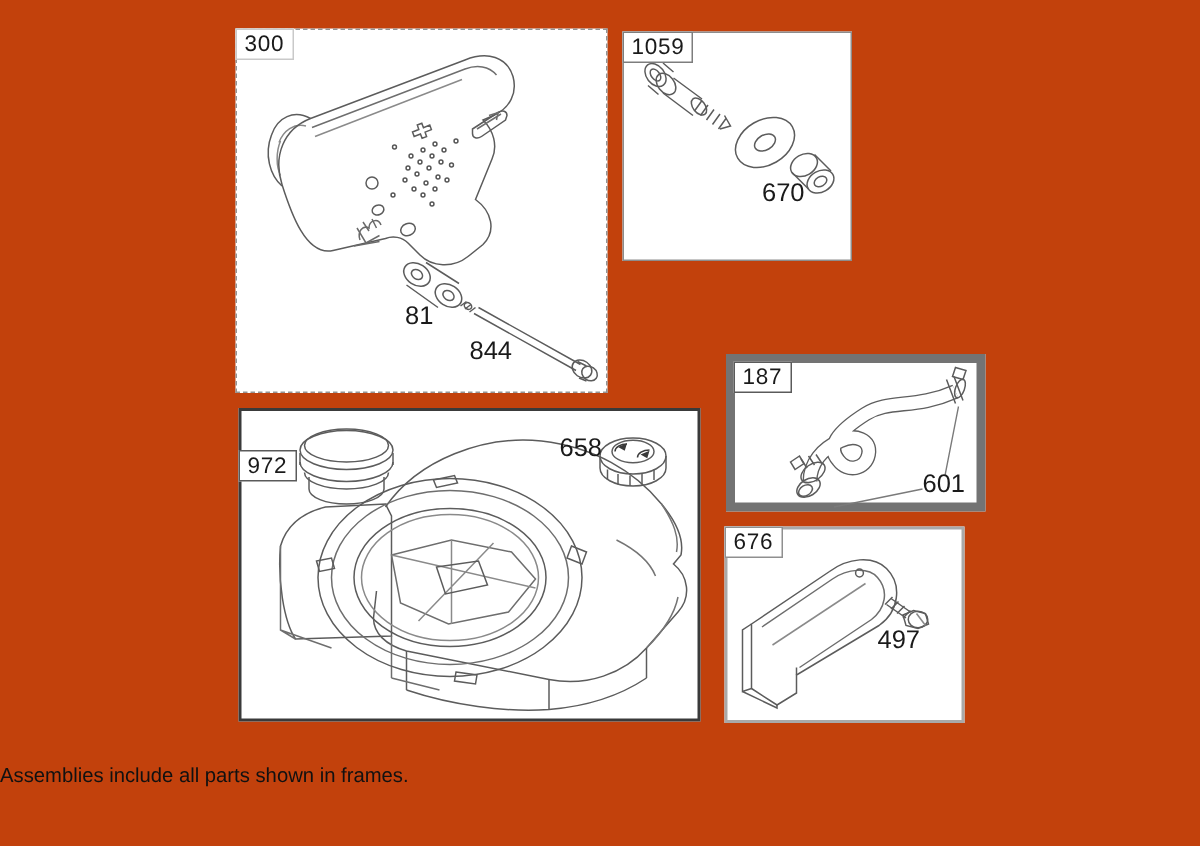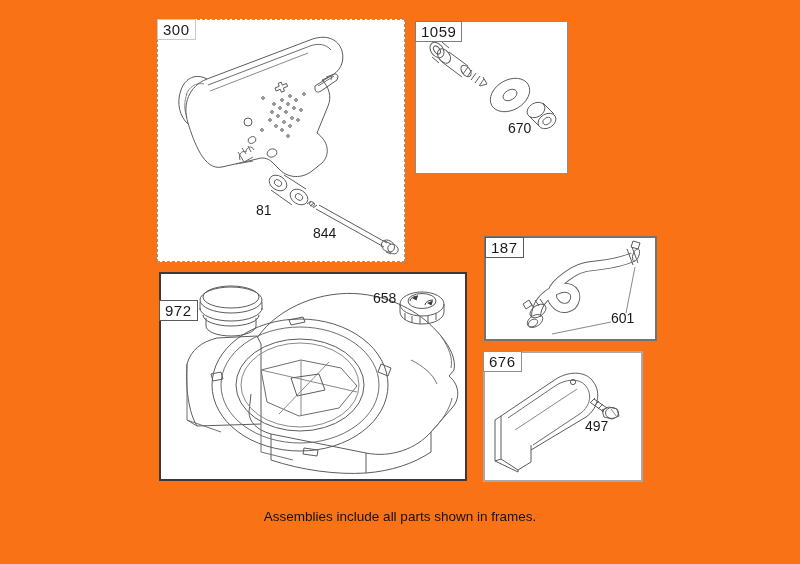--- a/index.html
+++ b/index.html
@@ -1,35 +1,35 @@
 <!DOCTYPE html>
 <html><head>
 <meta charset="utf-8">
 <style>
   html,body{margin:0;padding:0;background:#fff;}
-  #page{position:relative;width:800px;height:564px;background:#f97316;overflow:hidden;
+  #page{position:relative;width:800px;height:564px;background:#c2410c;overflow:hidden;
         font-family:"Liberation Sans", sans-serif;color:#141414;}
   .frame{position:absolute;box-sizing:border-box;background:#fff;}
   .frame svg{position:absolute;left:0;top:0;}
   .flabel{position:absolute;top:-1px;left:-1px;background:#fff;padding:0 5px;
           font-size:15px;line-height:19px;letter-spacing:0.5px;color:#1a1a1a;z-index:3;}
-  .pnum{position:absolute;font-size:14px;line-height:15px;color:#1a1a1a;z-index:3;white-space:nowrap;}
+  .pnum{position:absolute;font-size:17px;line-height:15px;color:#1a1a1a;z-index:3;white-space:nowrap;}
   .f300{left:157px;top:19px;width:248px;height:243px;border:1px dashed #949494;}
   .f300 .flabel{border:1px solid #c9c9c9;}
   .f1059{left:415px;top:21px;width:153px;height:153px;border:1px solid #8d8d8d;}
   .f1059 .flabel{border:1px solid #7d7d7d;}
-  .f187{left:484px;top:236px;width:173px;height:105px;border:2px solid #737373;}
+  .f187{left:484px;top:236px;width:173px;height:105px;border:6px solid #737373;}
   .f187 .flabel{border:1px solid #5a5a5a;}
   .f972{left:159px;top:272px;width:308px;height:209px;border:2px solid #3a3a3a;}
   .f972 .flabel{border:1px solid #5a5a5a;top:-2px;left:-2px;margin-top:28px;}
   .f676{left:483px;top:351px;width:160px;height:131px;border:2px solid #a9a9a9;}
   .f676 .flabel{border:1px solid #8f8f8f;top:-2px;left:-2px;}
   .loose190{position:absolute;left:450px;top:178px;width:60px;height:40px;}
   .loose190 svg{position:absolute;left:28px;top:2px;}
-  .caption{position:absolute;left:0;right:0;top:509px;text-align:center;
+  .caption{position:absolute;left:0;right:0;top:509px;
            font-size:13.5px;color:#111;}
   path,ellipse,circle,line{vector-effect:non-scaling-stroke;}
 </style>
 </head>
 <body>
 
 <div id="page">
 
   <div class="frame f300">
     <span class="flabel">300</span>
@@ -96,21 +96,21 @@
         <g>
           <ellipse cx="154" cy="184" rx="2.6" ry="2.1" transform="rotate(33 154 184)"></ellipse>
           <path d="M153,181 l-4,3 M156,183 l-4,3 M159,185 l-4,3"></path>
           <path d="M158,189 L226,227 M161,185 L229,223"></path>
           <ellipse cx="230" cy="226" rx="7" ry="5.5" transform="rotate(35 230 226)"></ellipse>
           <ellipse cx="235" cy="229" rx="5.5" ry="4.5" transform="rotate(35 235 229)"></ellipse>
           <path d="M227,221 L233,224 M228,232 L233,234"></path>
         </g>
       </g>
     </svg>
-    <span class="pnum" style="left:98px;top:183px">81</span>
+    <span class="pnum" style="left:112px;top:183px">81</span>
     <span class="pnum" style="left:155px;top:206px">844</span>
   </div>
 
   <div class="frame f1059">
     <span class="flabel">1059</span>
     <svg width="151" height="129" viewBox="0 0 151 129">
       <g fill="none" stroke="#5c5c5c" stroke-width="1">
 
         <g>
           <ellipse cx="21" cy="28" rx="6" ry="8.5" transform="rotate(-38 21 28)"></ellipse>

